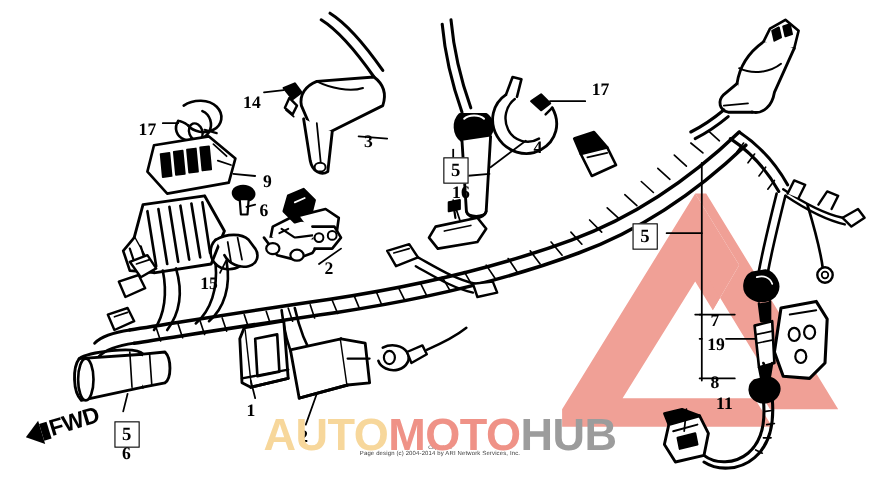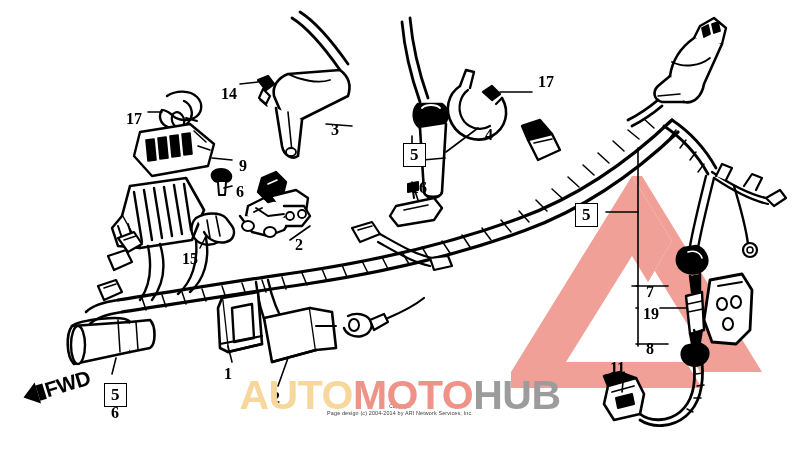--- a/index.html
+++ b/index.html
@@ -336,26 +336,26 @@
   </svg>
 
   <div class="lbl" style="left:224px;top:366px">1</div>
   <div class="lbl" style="left:272px;top:390px">2</div>
   <div class="lbl" style="left:331px;top:122px">3</div>
   <div class="lbl" style="left:485px;top:127px">4</div>
   <div class="lbl" style="left:646px;top:284px">7</div>
   <div class="lbl" style="left:646px;top:341px">8</div>
   <div class="lbl" style="left:239px;top:158px">9</div>
   <div class="lbl" style="left:126px;top:111px">17</div>
-  <div class="lbl" style="left:610px;top:360px">11</div>
+  <div class="lbl" style="left:651px;top:360px">11</div>
   <div class="lbl" style="left:295px;top:237px">2</div>
   <div class="lbl" style="left:236px;top:184px">6</div>
   <div class="lbl" style="left:221px;top:86px">14</div>
   <div class="lbl" style="left:182px;top:251px">15</div>
-  <div class="lbl" style="left:411px;top:180px">16</div>
+  <div class="lbl" style="left:411px;top:168px">16</div>
   <div class="lbl" style="left:538px;top:74px">17</div>
   <div class="lbl" style="left:643px;top:306px">19</div>
 
   <div class="boxlbl" style="left:403px;top:143px">5</div>
   <div class="boxlbl" style="left:575px;top:203px">5</div>
   <div class="boxlbl" style="left:104px;top:383px">5</div>
   <div class="lbl" style="left:111px;top:405px">6</div>
 
   <div id="fwd">
     <span class="tri"></span>

